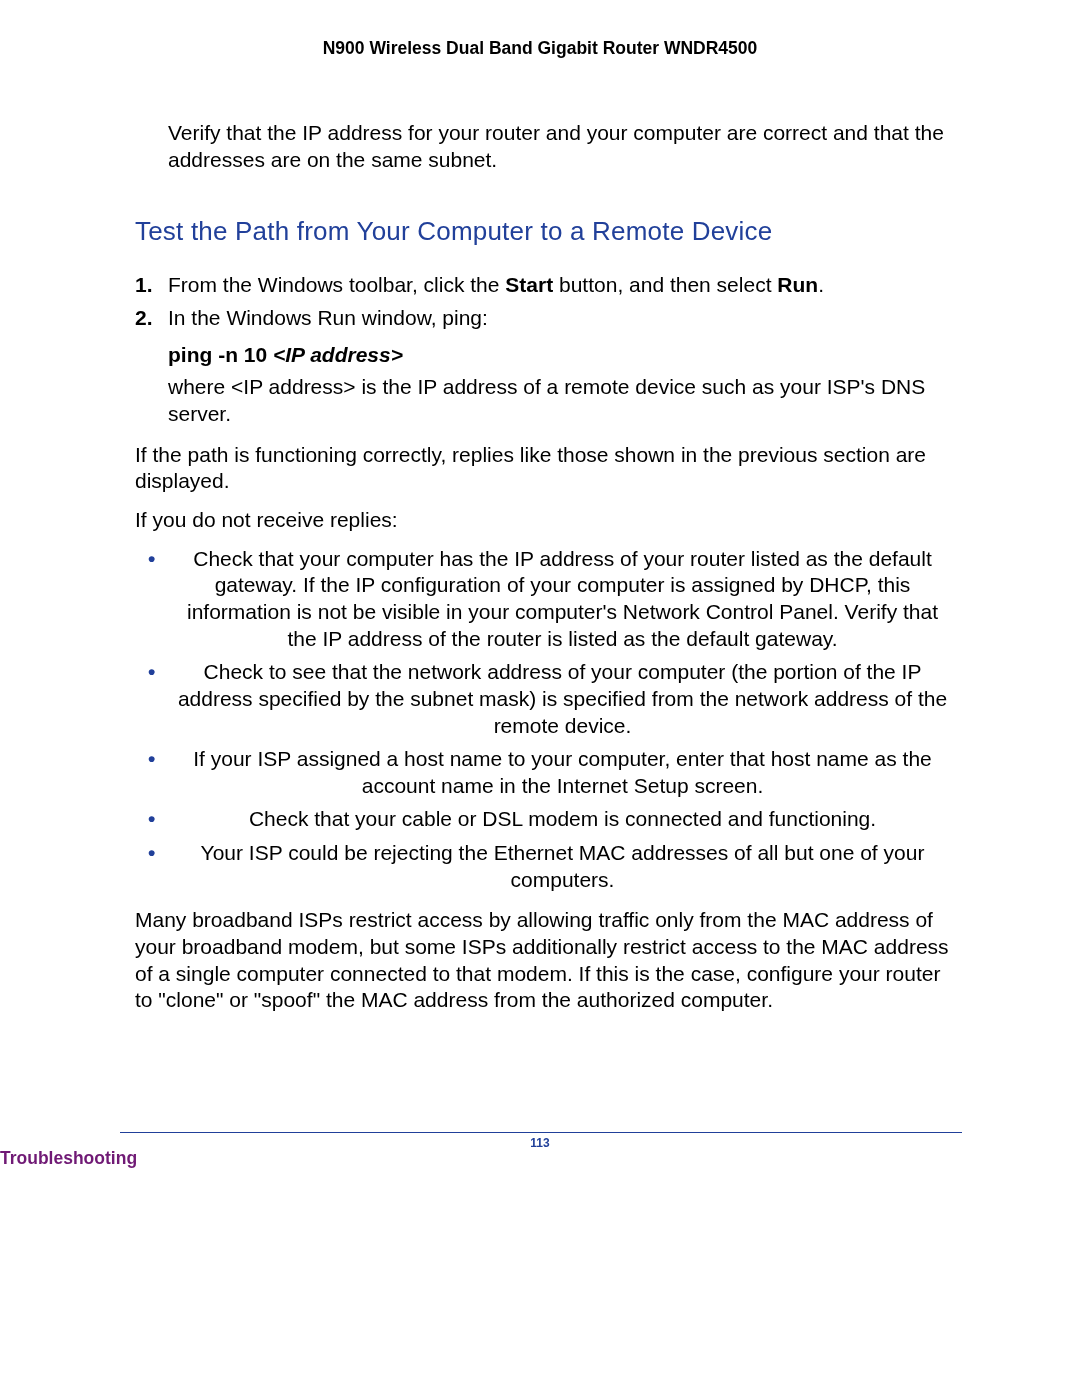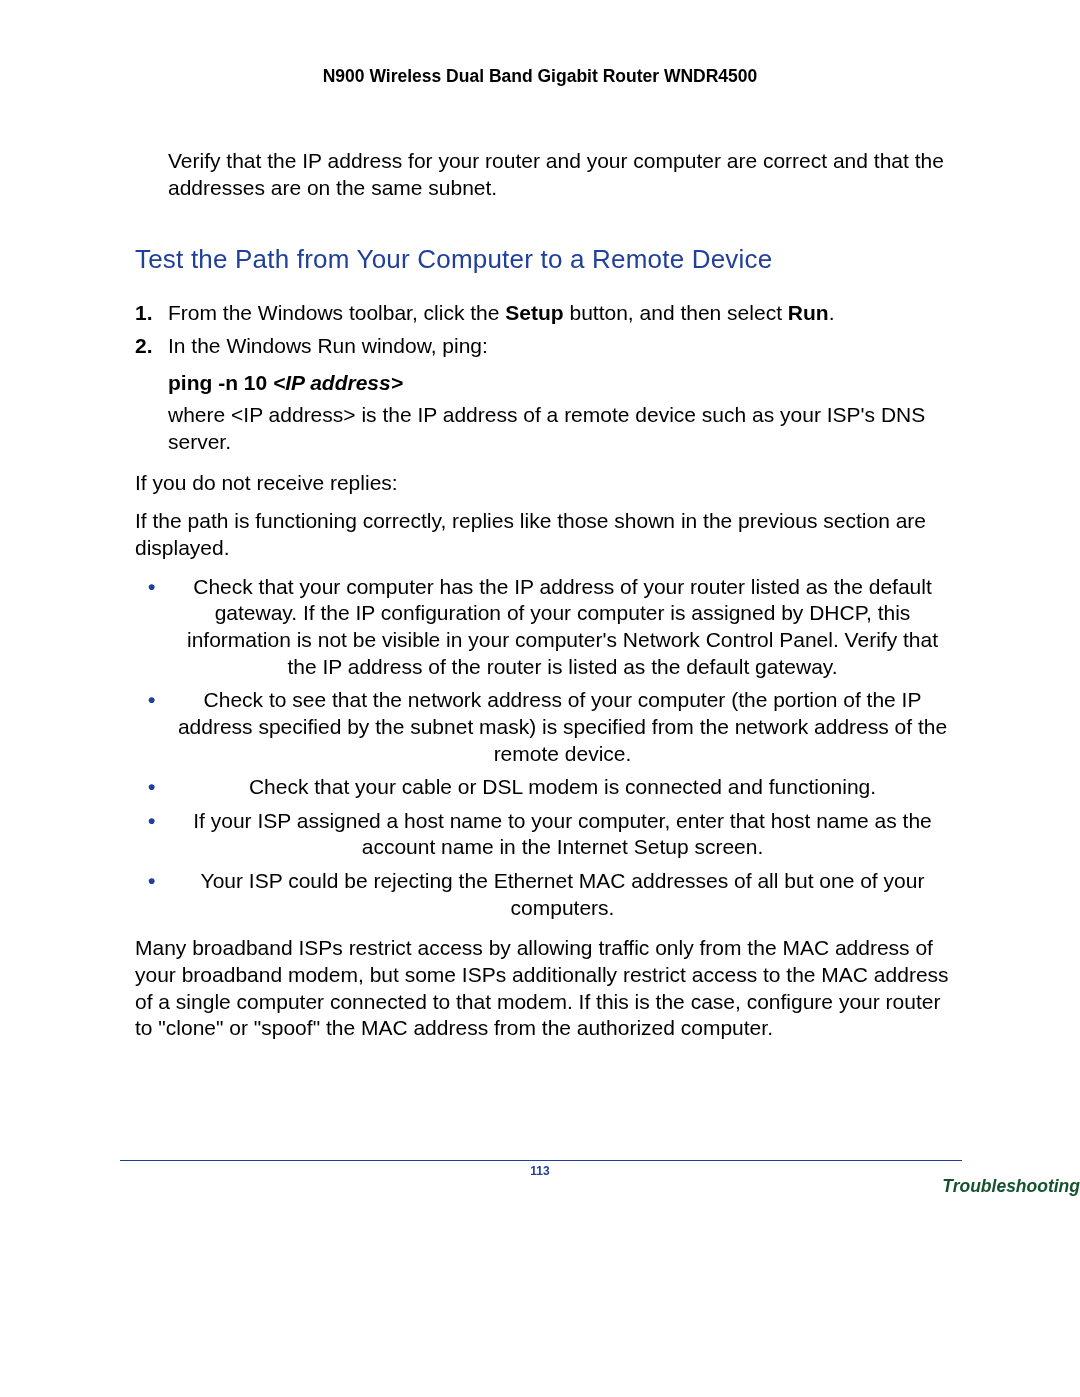--- a/index.html
+++ b/index.html
@@ -10,21 +10,20 @@
     width: 1080px;
     height: 1397px;
     font-family: Arial, Helvetica, sans-serif;
     color: #000000;
   }
   .page {
     position: relative;
     width: 1080px;
     height: 1356px;
     box-sizing: border-box;
-    margin-top: 28px;
   }
   .header {
     position: absolute;
     top: 38px;
     left: 0;
     width: 100%;
     text-align: center;
     font-size: 17.5px;
     font-weight: bold;
     color: #000000;
@@ -102,25 +101,24 @@
     left: 120px;
     width: 842px;
     top: 1132px;
     border-top: 1px solid #21409a;
   }
   .footer-section {
     position: absolute;
     top: 1148px;
     left: 0;
     width: 100%;
-    text-align: right;
+    text-align: left;
     font-size: 17.5px;
     font-weight: bold;
-    color: #14532d;
-    font-style: italic;
+    color: #701a75;
   }
   .footer-page {
     position: absolute;
     top: 1136px;
     left: 0;
     width: 100%;
     text-align: center;
     font-size: 12px;
     font-weight: bold;
     color: #21409a;
@@ -136,43 +134,43 @@
   <div class="content">
 
     <p class="para-indent">Verify that the IP address for your router and your computer are correct and that the addresses are on the same subnet.</p>
 
     <h2 class="heading">Test the Path from Your Computer to a Remote Device</h2>
 
 
     <ol class="num">
       <li>
         <span class="num-marker">1.</span>
-        <span>From the Windows toolbar, click the </span><span class="strong">Setup</span><span> button, and then select </span><span class="strong">Run</span><span>.</span>
+        <span>From the Windows toolbar, click the </span><span class="strong">Start</span><span> button, and then select </span><span class="strong">Run</span><span>.</span>
       </li>
       <li>
         <span class="num-marker">2.</span>
         <span>In the Windows Run window, ping:</span>
       </li>
     </ol>
 
     <p class="cmd">
       <span class="bold">ping -n 10 </span><span class="ital">&lt;IP address&gt;</span>
     </p>
 
     <p class="sub-where">where &lt;IP address&gt; is the IP address of a remote device such as your ISP's DNS server.</p>
 
+    <p class="para">If the path is functioning correctly, replies like those shown in the previous section are displayed.</p>
+
     <p class="para">If you do not receive replies:</p>
-
-    <p class="para">If the path is functioning correctly, replies like those shown in the previous section are displayed.</p>
 
     <ul class="dot">
       <li>Check that your computer has the IP address of your router listed as the default gateway. If the IP configuration of your computer is assigned by DHCP, this information is not be visible in your computer's Network Control Panel. Verify that the IP address of the router is listed as the default gateway.</li>
       <li>Check to see that the network address of your computer (the portion of the IP address specified by the subnet mask) is specified from the network address of the remote device.</li>
+      <li>If your ISP assigned a host name to your computer, enter that host name as the account name in the Internet Setup screen.</li>
       <li>Check that your cable or DSL modem is connected and functioning.</li>
-      <li>If your ISP assigned a host name to your computer, enter that host name as the account name in the Internet Setup screen.</li>
       <li>Your ISP could be rejecting the Ethernet MAC addresses of all but one of your computers.</li>
     </ul>
 
     <p class="para">Many broadband ISPs restrict access by allowing traffic only from the MAC address of your broadband modem, but some ISPs additionally restrict access to the MAC address of a single computer connected to that modem. If this is the case, configure your router to "clone" or "spoof" the MAC address from the authorized computer.</p>
 
   </div>
 
   <div class="footer-line"></div>
   <div class="footer-section">Troubleshooting</div>
   <div class="footer-page">113</div>

